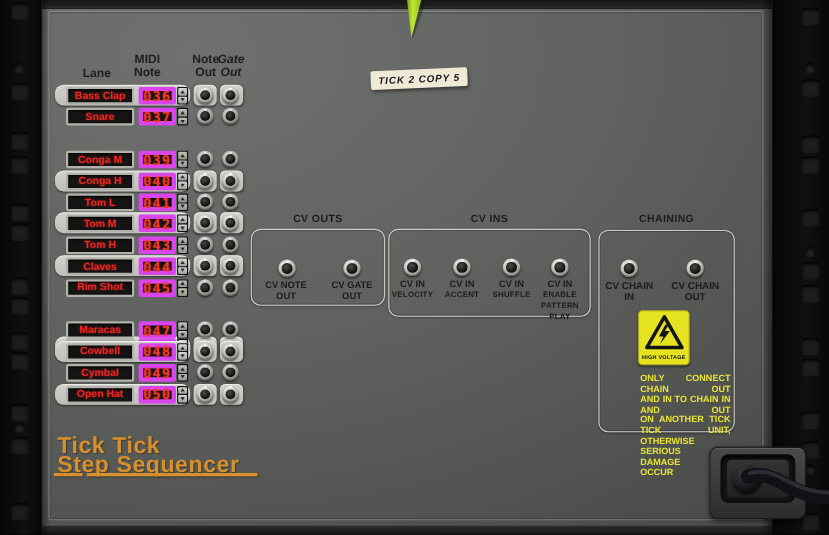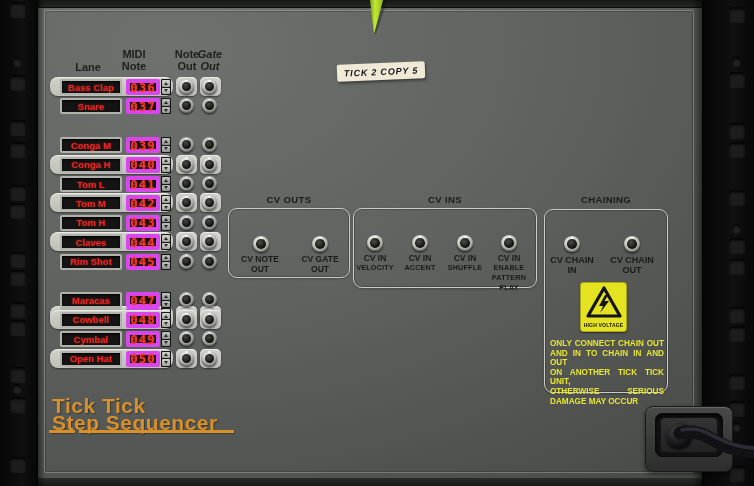--- a/index.html
+++ b/index.html
@@ -79,21 +79,21 @@
   .jlabel{position:absolute;color:#1a1c1a;font-weight:bold;font-size:8.5px;line-height:10px;text-align:center;}
   .jlabel .sub{font-size:7.2px;letter-spacing:.2px;}
 
   
   .hvsign{position:absolute;left:580px;top:282px;width:47px;height:50px;background:#e5e222;
     border-radius:4px;box-shadow:0 1px 2px rgba(0,0,0,.5), inset 0 0 0 1px rgba(0,0,0,.25);
     display:flex;flex-direction:column;align-items:center;}
   .hvsign .hvtext{color:#111;font-size:5px;font-weight:bold;letter-spacing:.2px;margin-top:0px;}
   #warn-lines{position:absolute;left:550px;top:339px;width:114px;color:#e8e532;
     font-size:8.2px;font-weight:bold;line-height:9.6px;}
-  .warn-line{text-align:justify;text-align-last:justify;}
+  .warn-line{text-align:justify;text-align-last:justify;margin-left:32px;}
   .warn-line:last-child{text-align-last:left;}
 
   
   .tag{position:absolute;left:337px;top:63px;width:88px;height:17px;background:#efe9d6;
     border-radius:2px;transform:rotate(-2.5deg);box-shadow:1px 2px 3px rgba(0,0,0,.45);
     display:flex;align-items:center;justify-content:center;}
   .tag span{color:#15151f;font-size:9px;font-weight:bold;font-style:italic;letter-spacing:.8px;}
 
   
   .logo-line{position:absolute;left:52px;color:#d8902c;font-weight:bold;font-size:21px;

